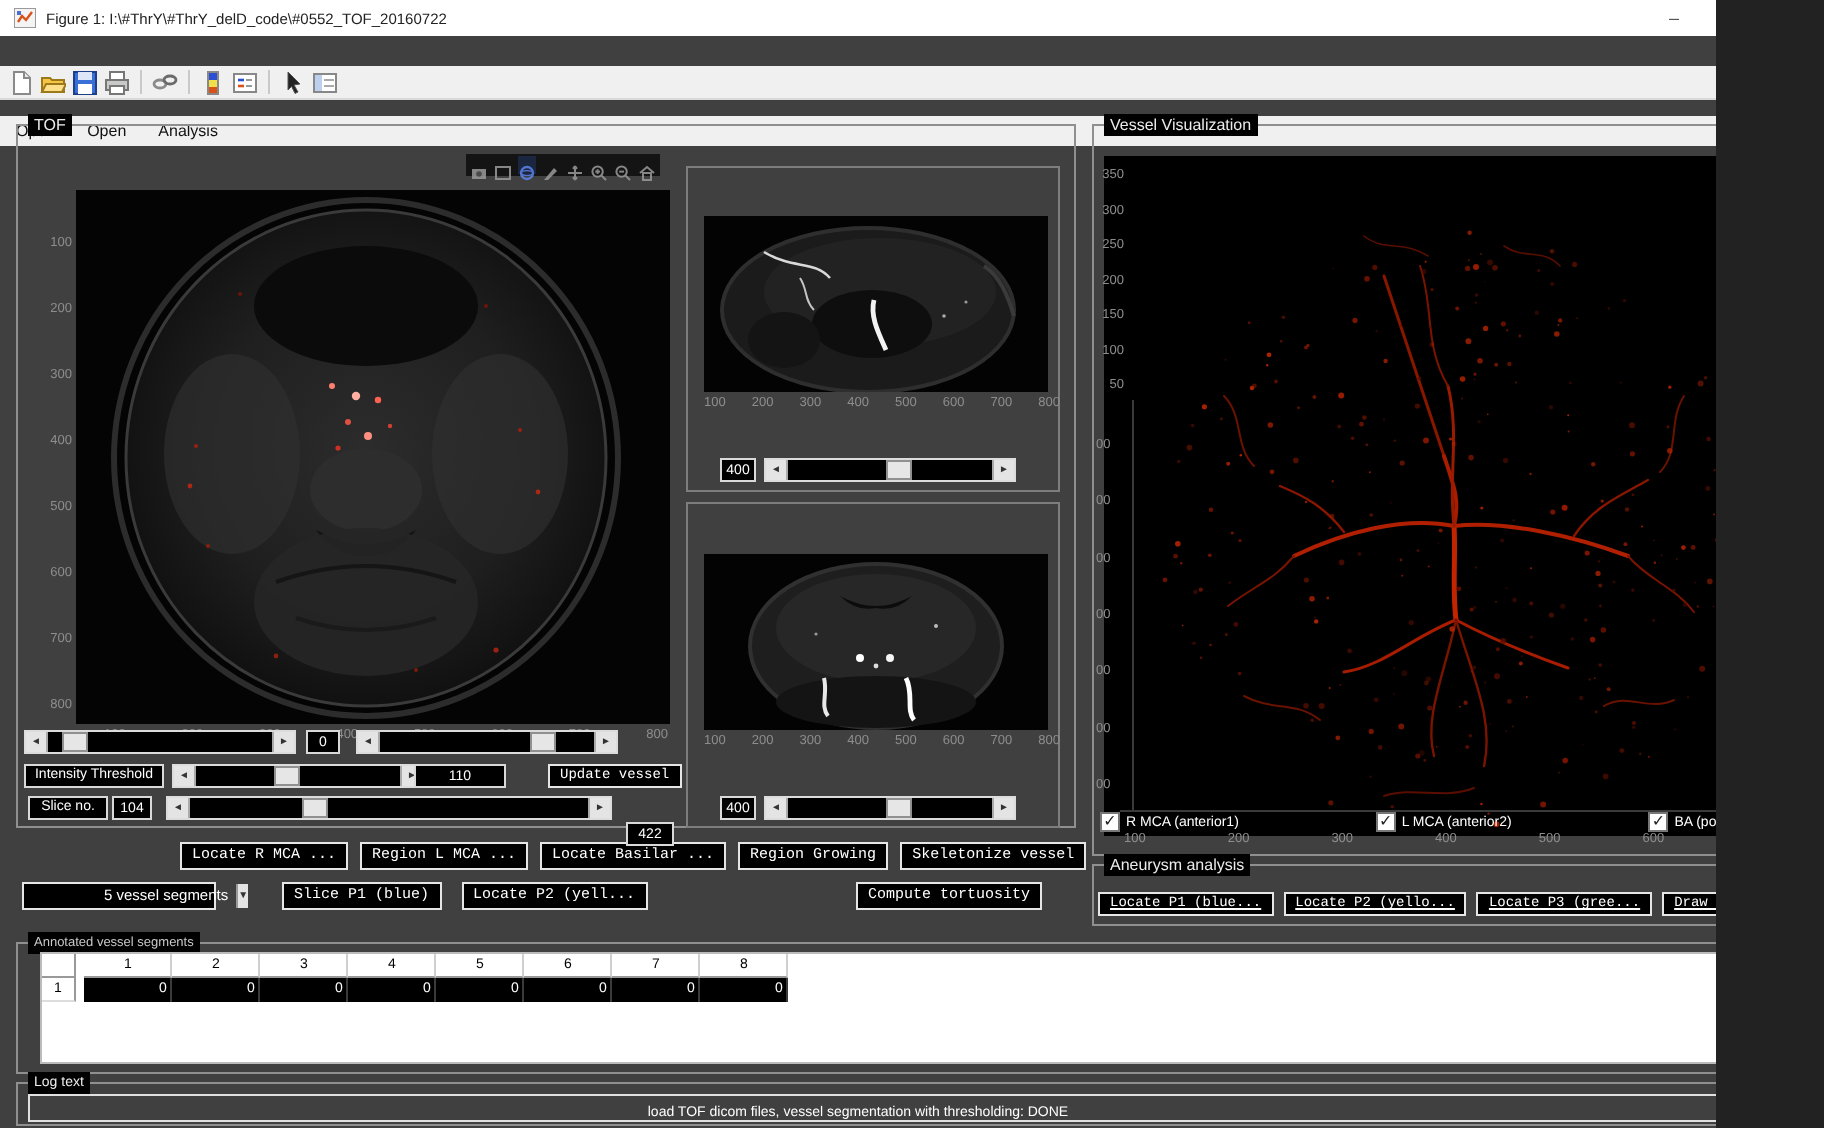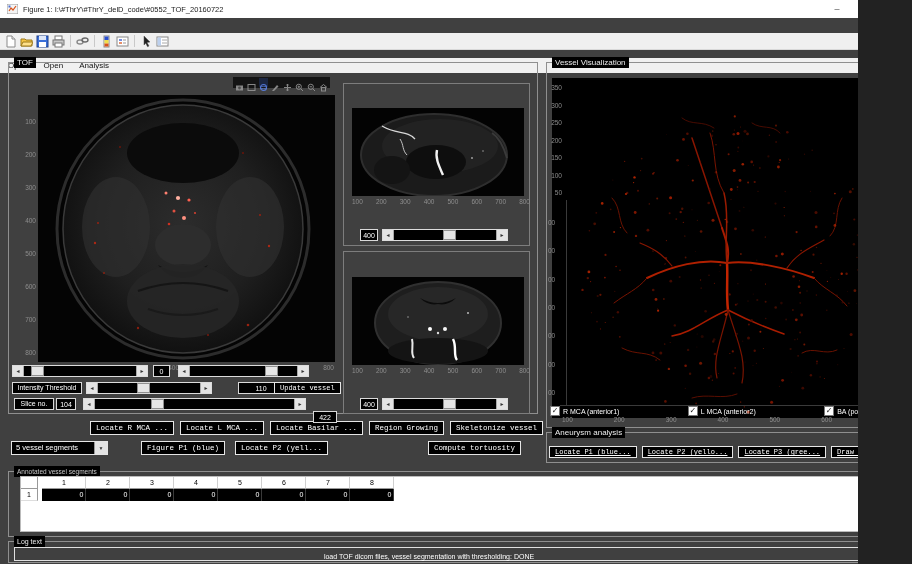--- a/index.html
+++ b/index.html
@@ -316,46 +316,46 @@
   <input class="edit" readonly="" style="position: absolute; left: 313px; top: 365px; width: 24px; z-index: 2; margin-top: 46px;" value="422">
 
   <span class="lbl-box" style="left:12px;top:382px;width:70px;">Intensity Threshold</span>
   <div class="slider" style="left:86px;top:382px;width:126px;">
     <span class="sl-ar">◄</span>
     <span class="sl-track">
         <span class="sl-thumb" style="left:38%;"></span>
       </span>
     <span class="sl-ar">►</span>
   </div>
-  <input class="edit" readonly="" style="position: absolute; left: 238px; top: 382px; width: 46px; text-align: center;" value="110">
+  <input class="edit" readonly="" style="position: absolute; left: 207px; top: 382px; width: 46px; text-align: center;" value="110">
   <button class="btn small" style="position:absolute;left:274px;top:382px;">Update vessel</button>
 
   <span class="lbl-box" style="left:14px;top:398px;width:40px;">Slice no.</span>
   <input class="edit" readonly="" style="position: absolute; left: 56px; top: 398px; width: 20px;" value="104">
   <div class="slider" style="left:83px;top:398px;width:223px;">
     <span class="sl-ar">◄</span>
     <span class="sl-track">
         <span class="sl-thumb" style="left:28%;"></span>
       </span>
     <span class="sl-ar">►</span>
   </div>
 
   <div style="position:absolute;left:90px;top:421px;display:flex;gap:6px;">
       <button class="btn">Locate R MCA ...</button>
-      <button class="btn">Locate L MCA ...</button>
+      <button class="btn">Region L MCA ...</button>
       <button class="btn">Locate Basilar ...</button>
       <button class="btn">Region Growing</button>
       <button class="btn">Skeletonize vessel</button>
     </div>
-  <div class="dropdown" style="left:11px;top:441px;width:97px;">
+  <div class="dropdown" style="left:11px;top:441px;width:97px;padding-left:36px;">
     <span class="dd-text">5 vessel segments</span>
     <span class="dd-arrow">▼</span>
   </div>
   <div style="position:absolute;left:141px;top:441px;display:flex;gap:10px;">
-      <button class="btn">Figure P1 (blue)</button>
+      <button class="btn">Slice P1 (blue)</button>
       <button class="btn">Locate P2 (yell...</button>
     </div>
   <button class="btn" style="position:absolute;left:428px;top:441px;">Compute tortuosity</button>
 
   <div class="panel" style="left:546px;top:62px;width:358px;height:366px;">
     <span class="plabel">Vessel Visualization</span>
   </div>
   <div class="img-box" style="left:552px;top:78px;width:348px;height:340px;background:#000;">
     <svg id="vessel3d" width="348" height="340" viewBox="0 0 348 340">
       <g fill="none" stroke-linecap="round">

